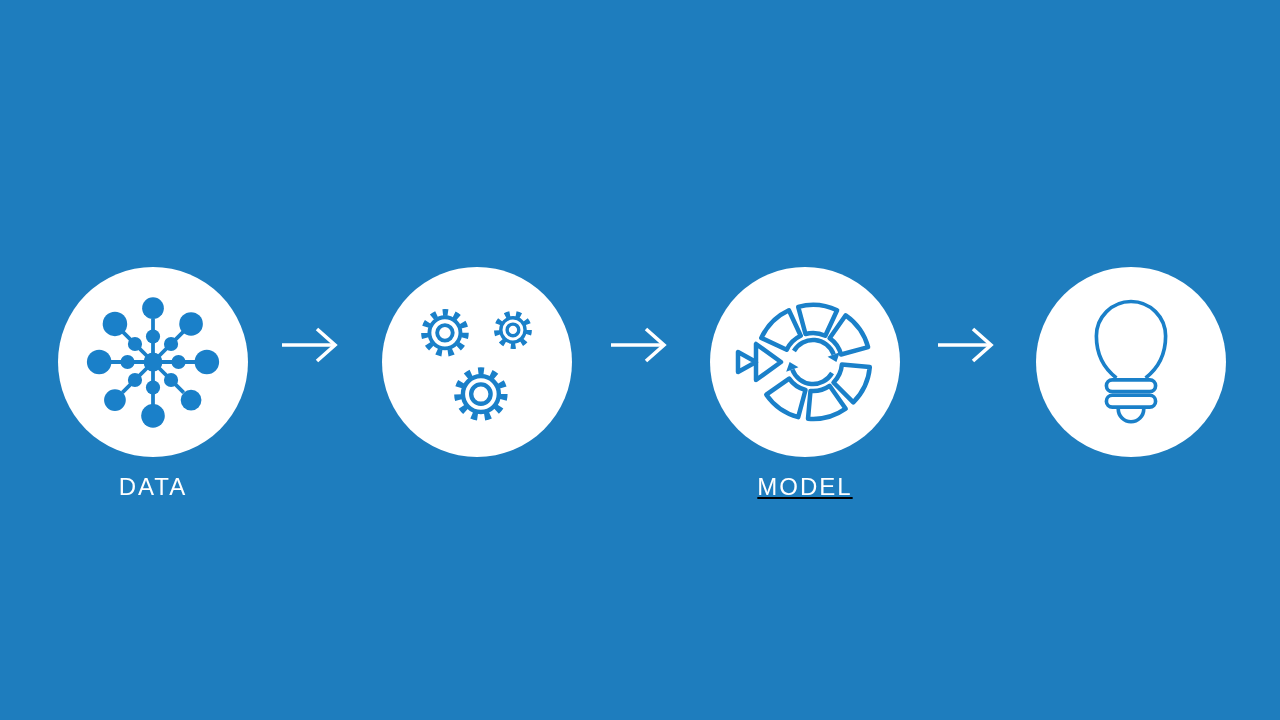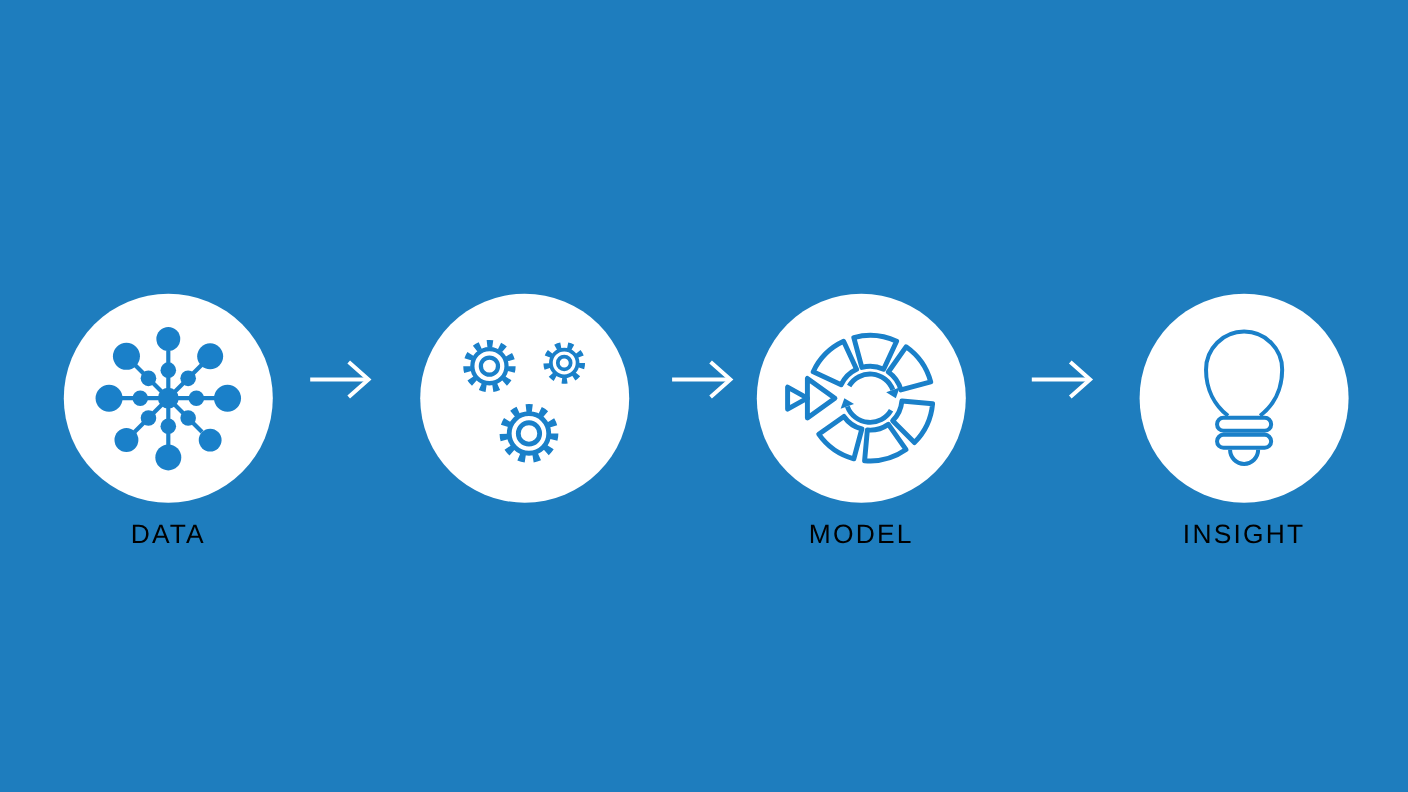--- a/index.html
+++ b/index.html
@@ -10,27 +10,27 @@
     font-family: "Liberation Sans", sans-serif;
   }
   .node { position: absolute; width: 190px; top: 267px; }
   .circle {
     width: 190px; height: 190px; border-radius: 50%;
     background: #ffffff;
     display: flex; align-items: center; justify-content: center;
   }
   .label {
     margin-top: 16px; text-align: center;
-    color: #000000; font-size: 24px; letter-spacing: 2px;
+    color: #ffffff; font-size: 24px; letter-spacing: 2px;
     font-weight: 400;
   }
   .arrow { position: absolute; top: 326px; }
   .node-1 { left: 58px; }
   .node-2 { left: 382px; }
-  .node-3 { left: 688px; }
+  .node-3 { left: 710px; text-decoration: underline; }
   .node-4 { left: 1036px; }
   .arrow-1 { left: 281px; }
   .arrow-2 { left: 610px; }
   .arrow-3 { left: 937px; }
 </style>
 </head>
 <body bgcolor="#1e7dbe">
 
 <div class="node node-1">
   <div class="circle">
@@ -139,14 +139,13 @@
   <div class="circle">
     <svg width="128" height="133" viewBox="-70 -6 140 146">
       <g fill="none" stroke-width="4" stroke-linejoin="round" stroke="#1a80c9">
         <path d="M -16 84 C -29 74 -38 58 -38 38 A 38 38 0 1 1 38 38 C 38 58 29 74 16 84"></path>
         <rect x="-27" y="86" width="54" height="13" rx="6.5"></rect>
         <rect x="-27" y="103" width="54" height="13" rx="6.5"></rect>
         <path d="M -14 118 A 14 14 0 0 0 14 118"></path>
       </g>
     </svg>
   </div>
-  <div class="label">INSIGHT</div>
 </div>
 
 </body></html>

